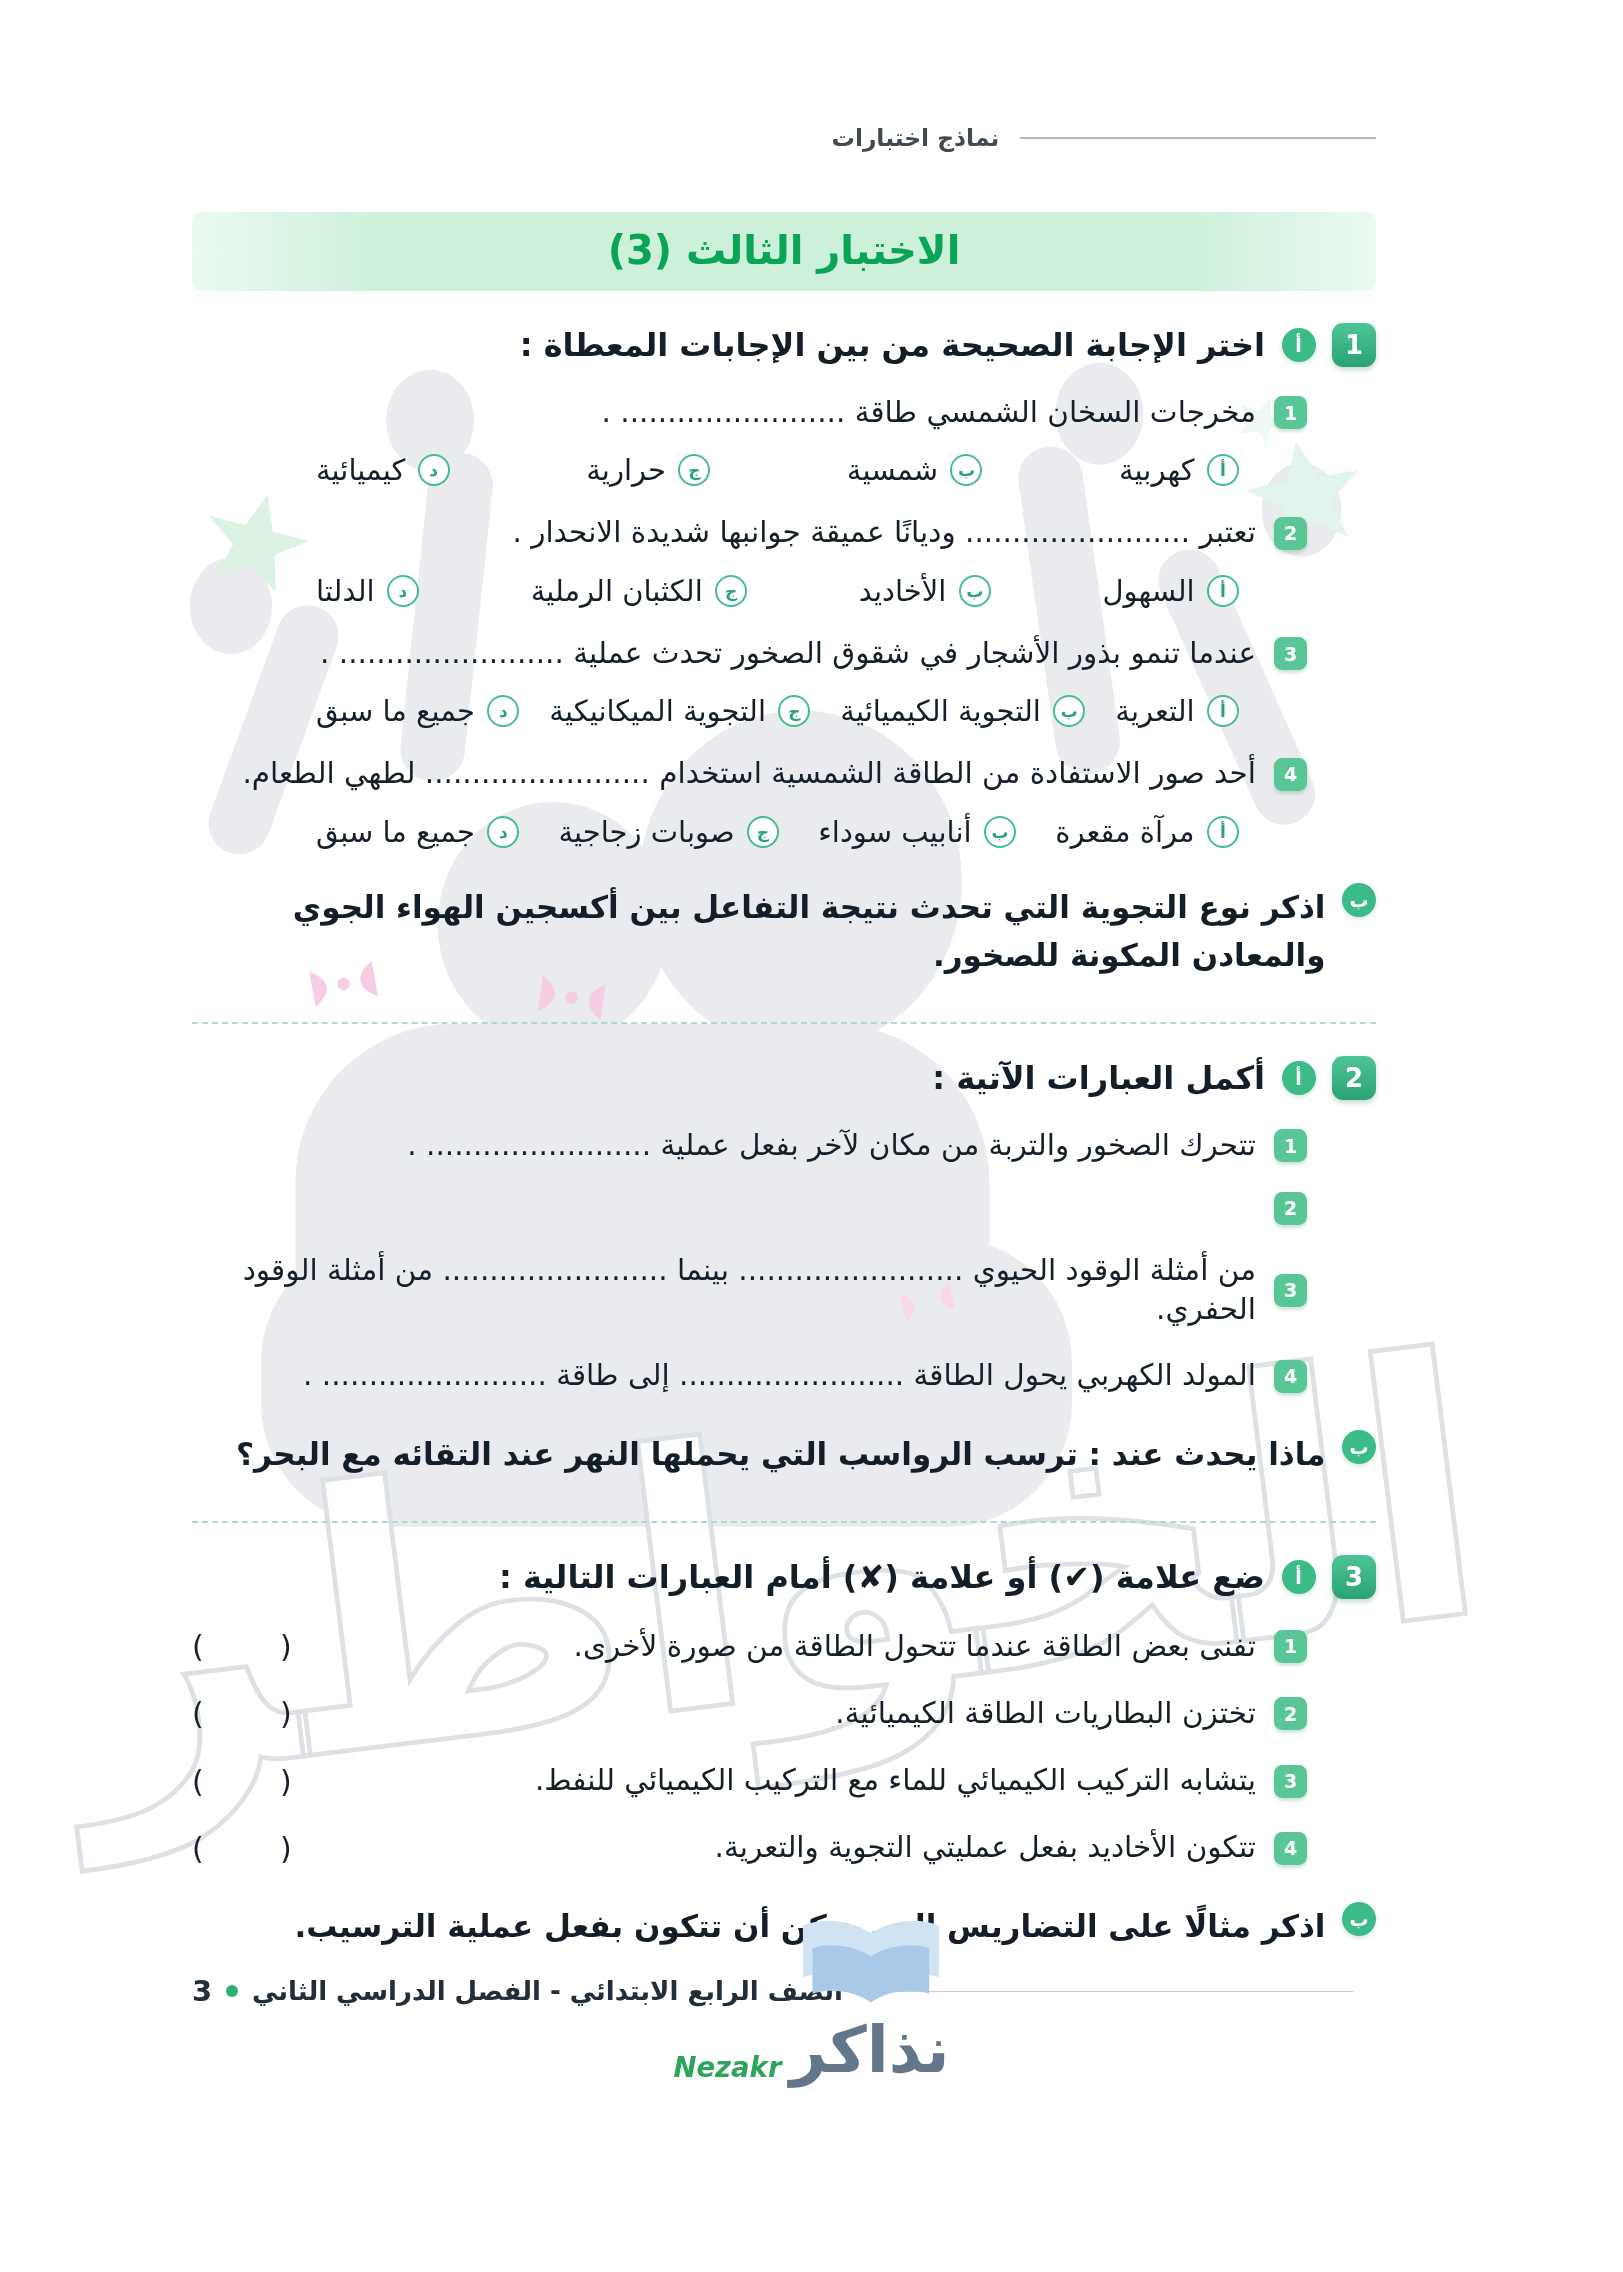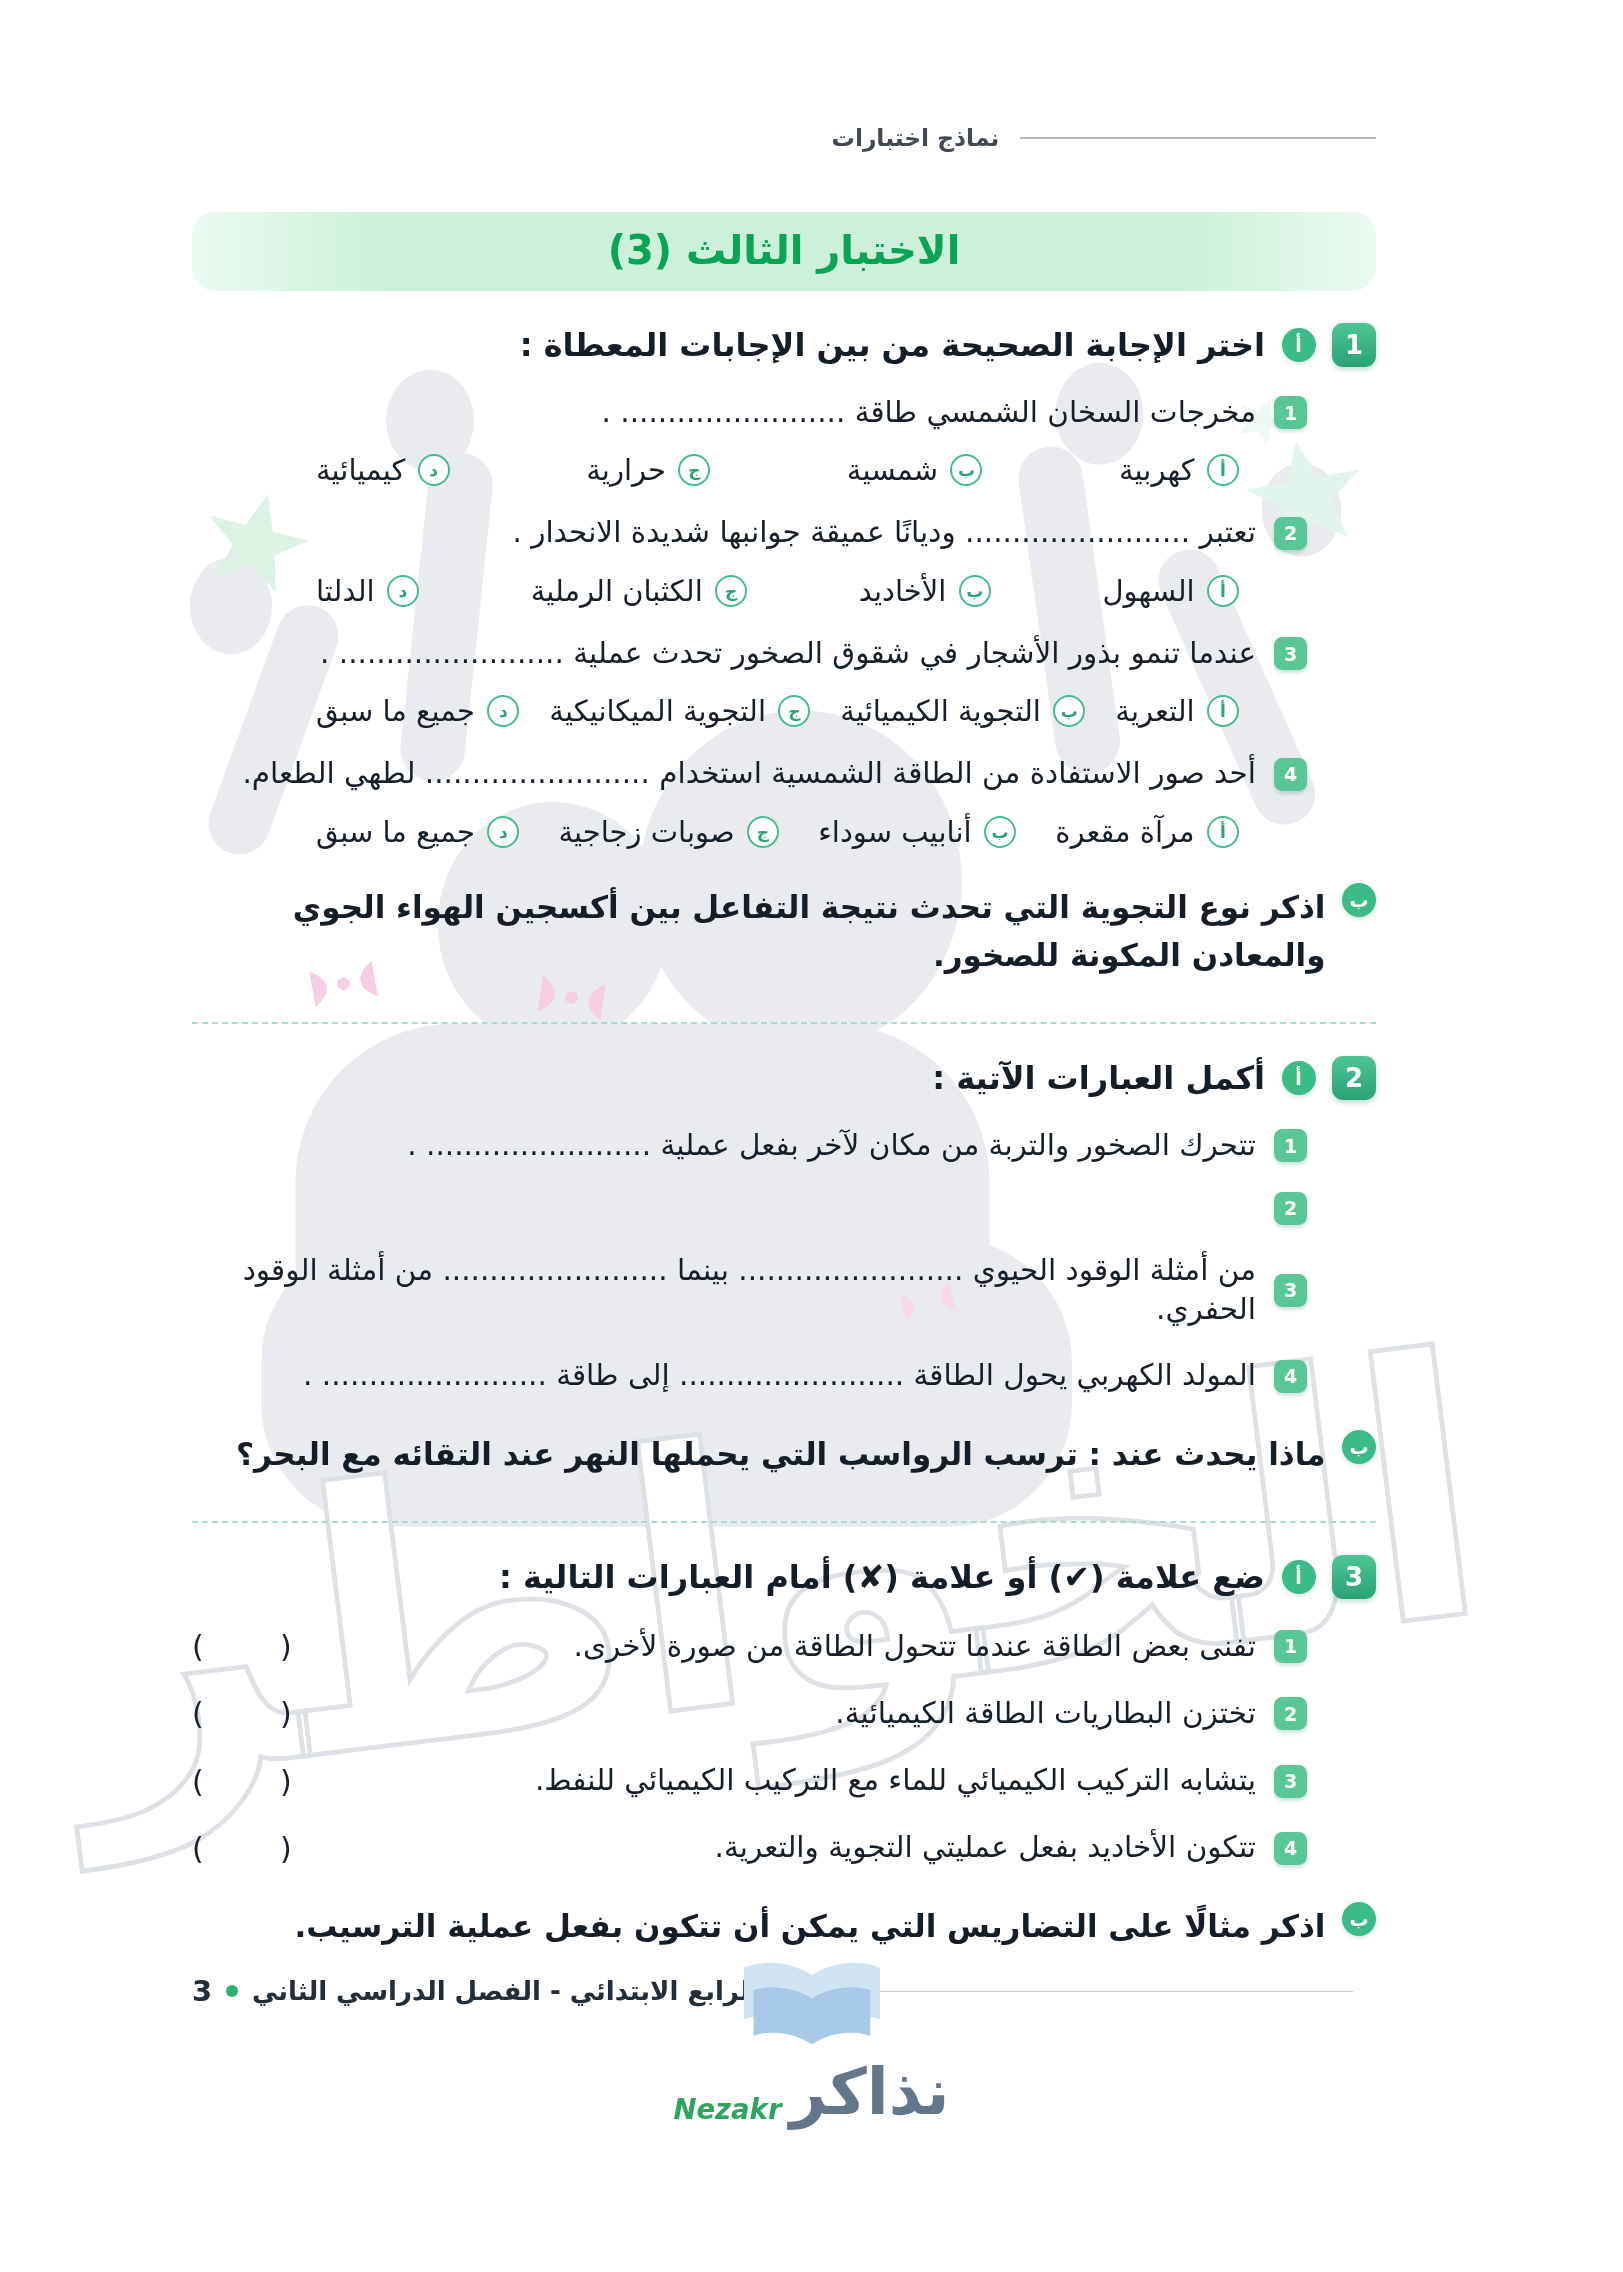--- a/index.html
+++ b/index.html
@@ -12,21 +12,21 @@
   .bg-art { position: absolute; inset: 0; z-index: 0; }
   .content { position: relative; z-index: 1; padding: 0 247px 0 192px; margin-top: 9px; }
 
   
   .doc-header { direction: ltr; display: flex; align-items: center; gap: 20.6px; margin-top: 124px; width: 46%; }
   .doc-header .label { font-size: 23.4px; color: #414a53; font-weight: bold; white-space: nowrap; }
   .doc-header .rule { flex: 1; height: 0; border-top: 2.1px solid #b4b9bf; }
 
   
   .banner {
-    margin-top: 60px; border-radius: 24px; text-align: center; padding: 15px 0 18px;
+    margin-top: 60px; border-radius: 9px; text-align: center; padding: 15px 0 18px;
     background: linear-gradient(90deg, #ebfaf1 0%, #cdf0da 16%, #cdf0da 84%, #ebfaf1 100%);
   }
   .banner .title { font-size: 40px; font-weight: bold; color: #09a456; }
 
   
   .q-header { display: flex; align-items: center; gap: 16.5px; margin-top: 32px; }
   .badge-square {
     width: 44px; height: 44px; border-radius: 11px; flex: 0 0 auto;
     background: linear-gradient(180deg, #4ec594 0%, #2ba273 100%);
     color: #fff; font-weight: bold; font-size: 26px;
@@ -74,21 +74,21 @@
   .tf-slot { direction: ltr; font-size: 30px; color: #16202b; white-space: pre; }
 
   
   .footer { position: absolute; z-index: 1; top: 1974px; right: 247px; left: 192px; display: flex; align-items: center; gap: 13.7px; }
   .footer .frule { flex: 1; height: 0; border-top: 1.4px solid #c9cdd2; margin-right: 23.4px; }
   .footer .ftext { font-size: 26px; font-weight: bold; color: #222e3a; white-space: nowrap; }
   .footer .dot { width: 12.4px; height: 12.4px; border-radius: 50%; background: #2fb176; flex: 0 0 auto; }
   .footer .fnum { font-size: 29px; font-weight: bold; color: #222e3a; }
 
   
-  .logo { position: absolute; z-index: 1; top: 1956px; left: 50%; transform: translateX(-50%); display: flex; flex-direction: column; align-items: center; gap: 1.4px; }
+  .logo { position: absolute; z-index: 1; top: 1914px; left: 50%; transform: translateX(-50%); display: flex; flex-direction: column; align-items: flex-start; gap: 1.4px; }
   .logo-word { direction: ltr; display: flex; align-items: flex-end; gap: 8.2px; }
   .logo-latin { color: #2fa45b; font-size: 27.5px; font-style: italic; font-weight: bold; line-height: 1.1; }
   .logo-arabic { color: #64778a; font-size: 64px; font-weight: bold; line-height: 1; }
 </style>
 </head>
 <body>
 
 <div class="page">
 
   <svg class="bg-art" viewBox="0 0 2362 3307" aria-hidden="true">

